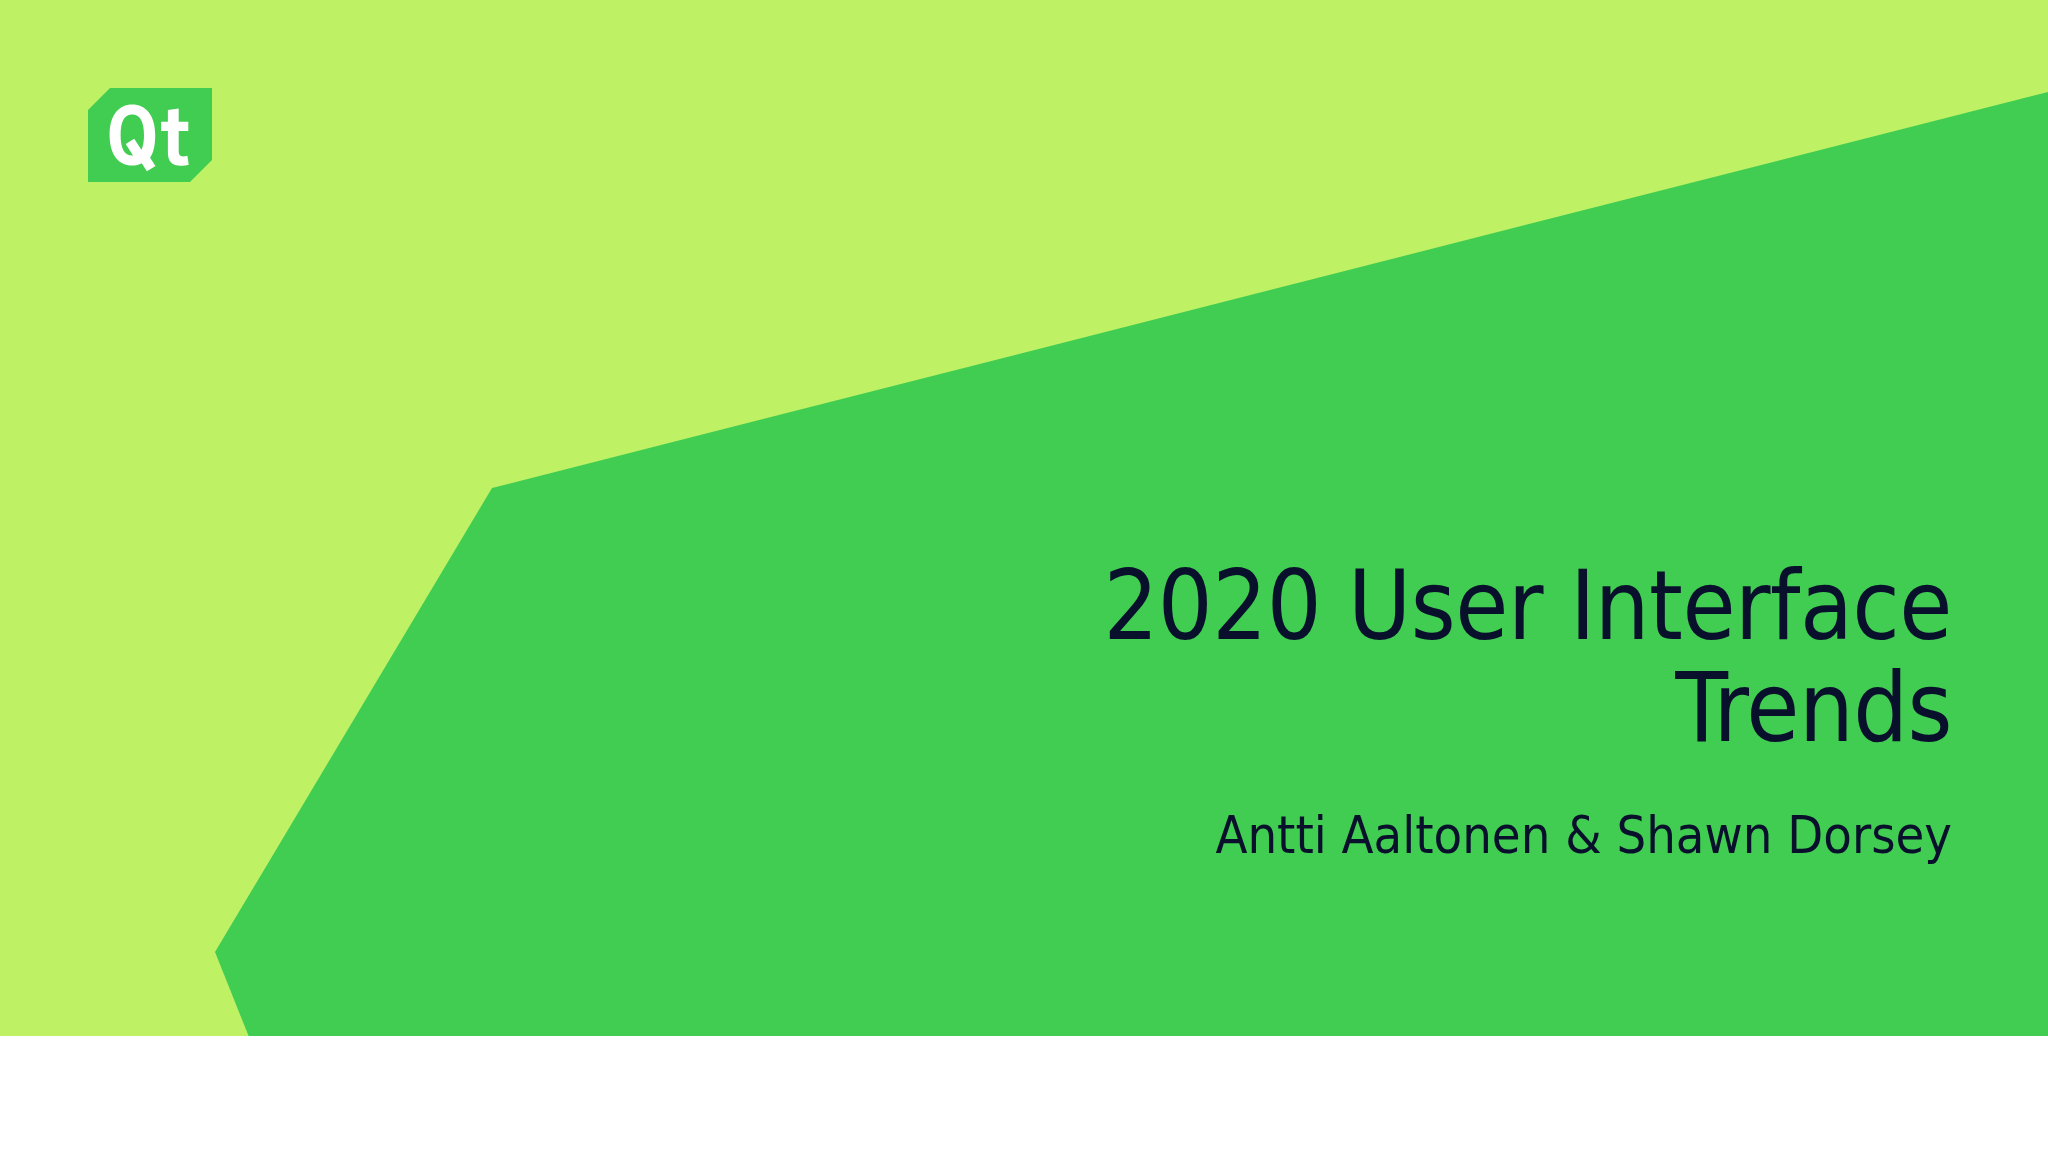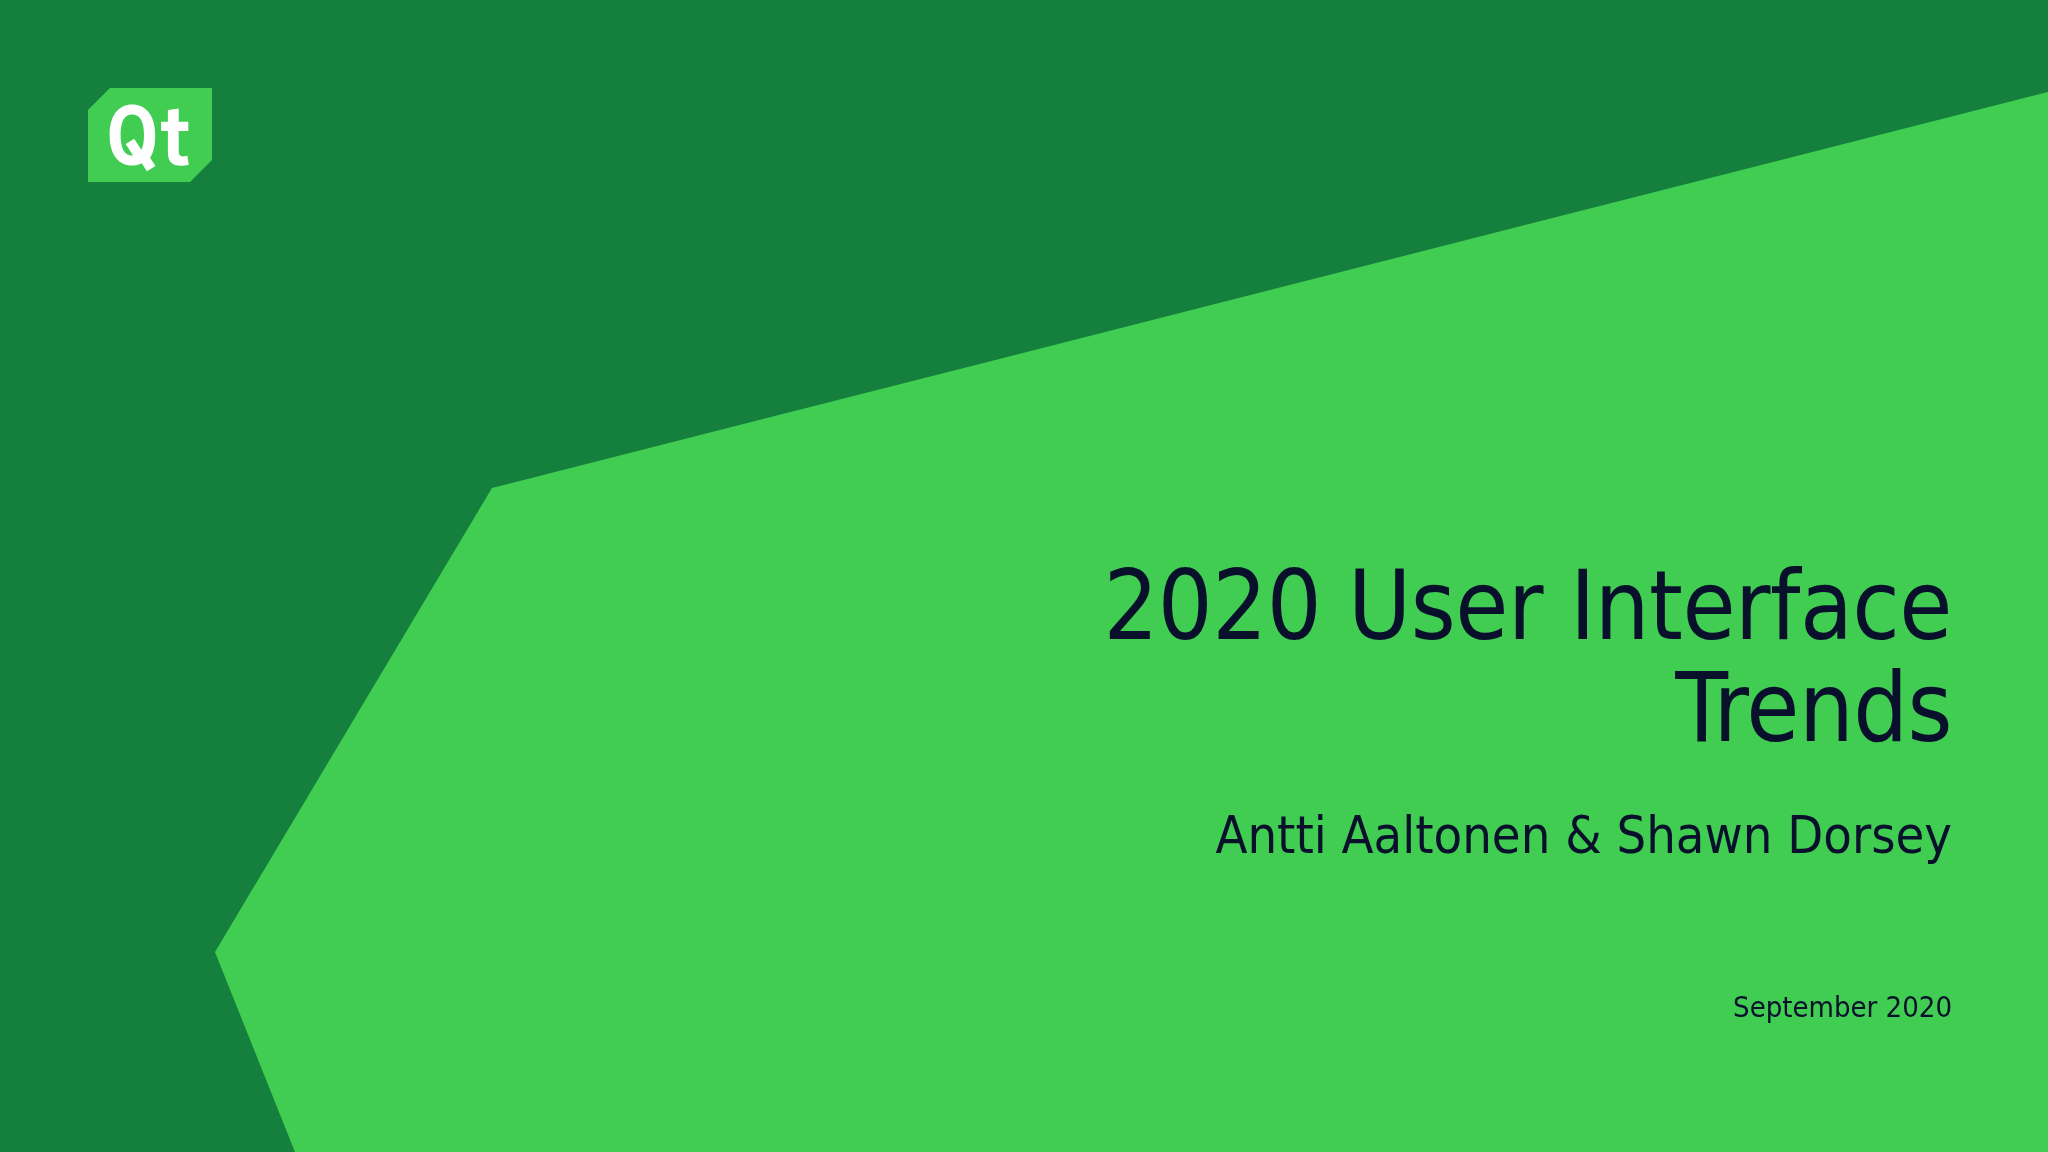--- a/index.html
+++ b/index.html
@@ -5,23 +5,23 @@
 <style>
   html, body {
     margin: 0;
     padding: 0;
     background: #ffffff;
   }
 
   #slide {
     position: relative;
     width: 2048px;
-    height: 1152px;
+    height: 1036px;
     overflow: hidden;
-    background: #15803d;
+    background: #bef264;
     font-family: "DejaVu Sans", "Liberation Sans", sans-serif;
     -webkit-font-smoothing: antialiased;
   }
 
   
   #green-shape {
     position: absolute;
     left: 0;
     top: 0;
     width: 2048px;
@@ -103,15 +103,14 @@
       </g>
     </svg>
   </div>
 
   <div id="title-block">
     <h1 id="slide-title">2020 User Interface
 Trends</h1>
     <p id="slide-subtitle">Antti Aaltonen &amp; Shawn Dorsey</p>
   </div>
 
-  <p id="slide-date">September 2020</p>
 
 </div>
 
 </body></html>

